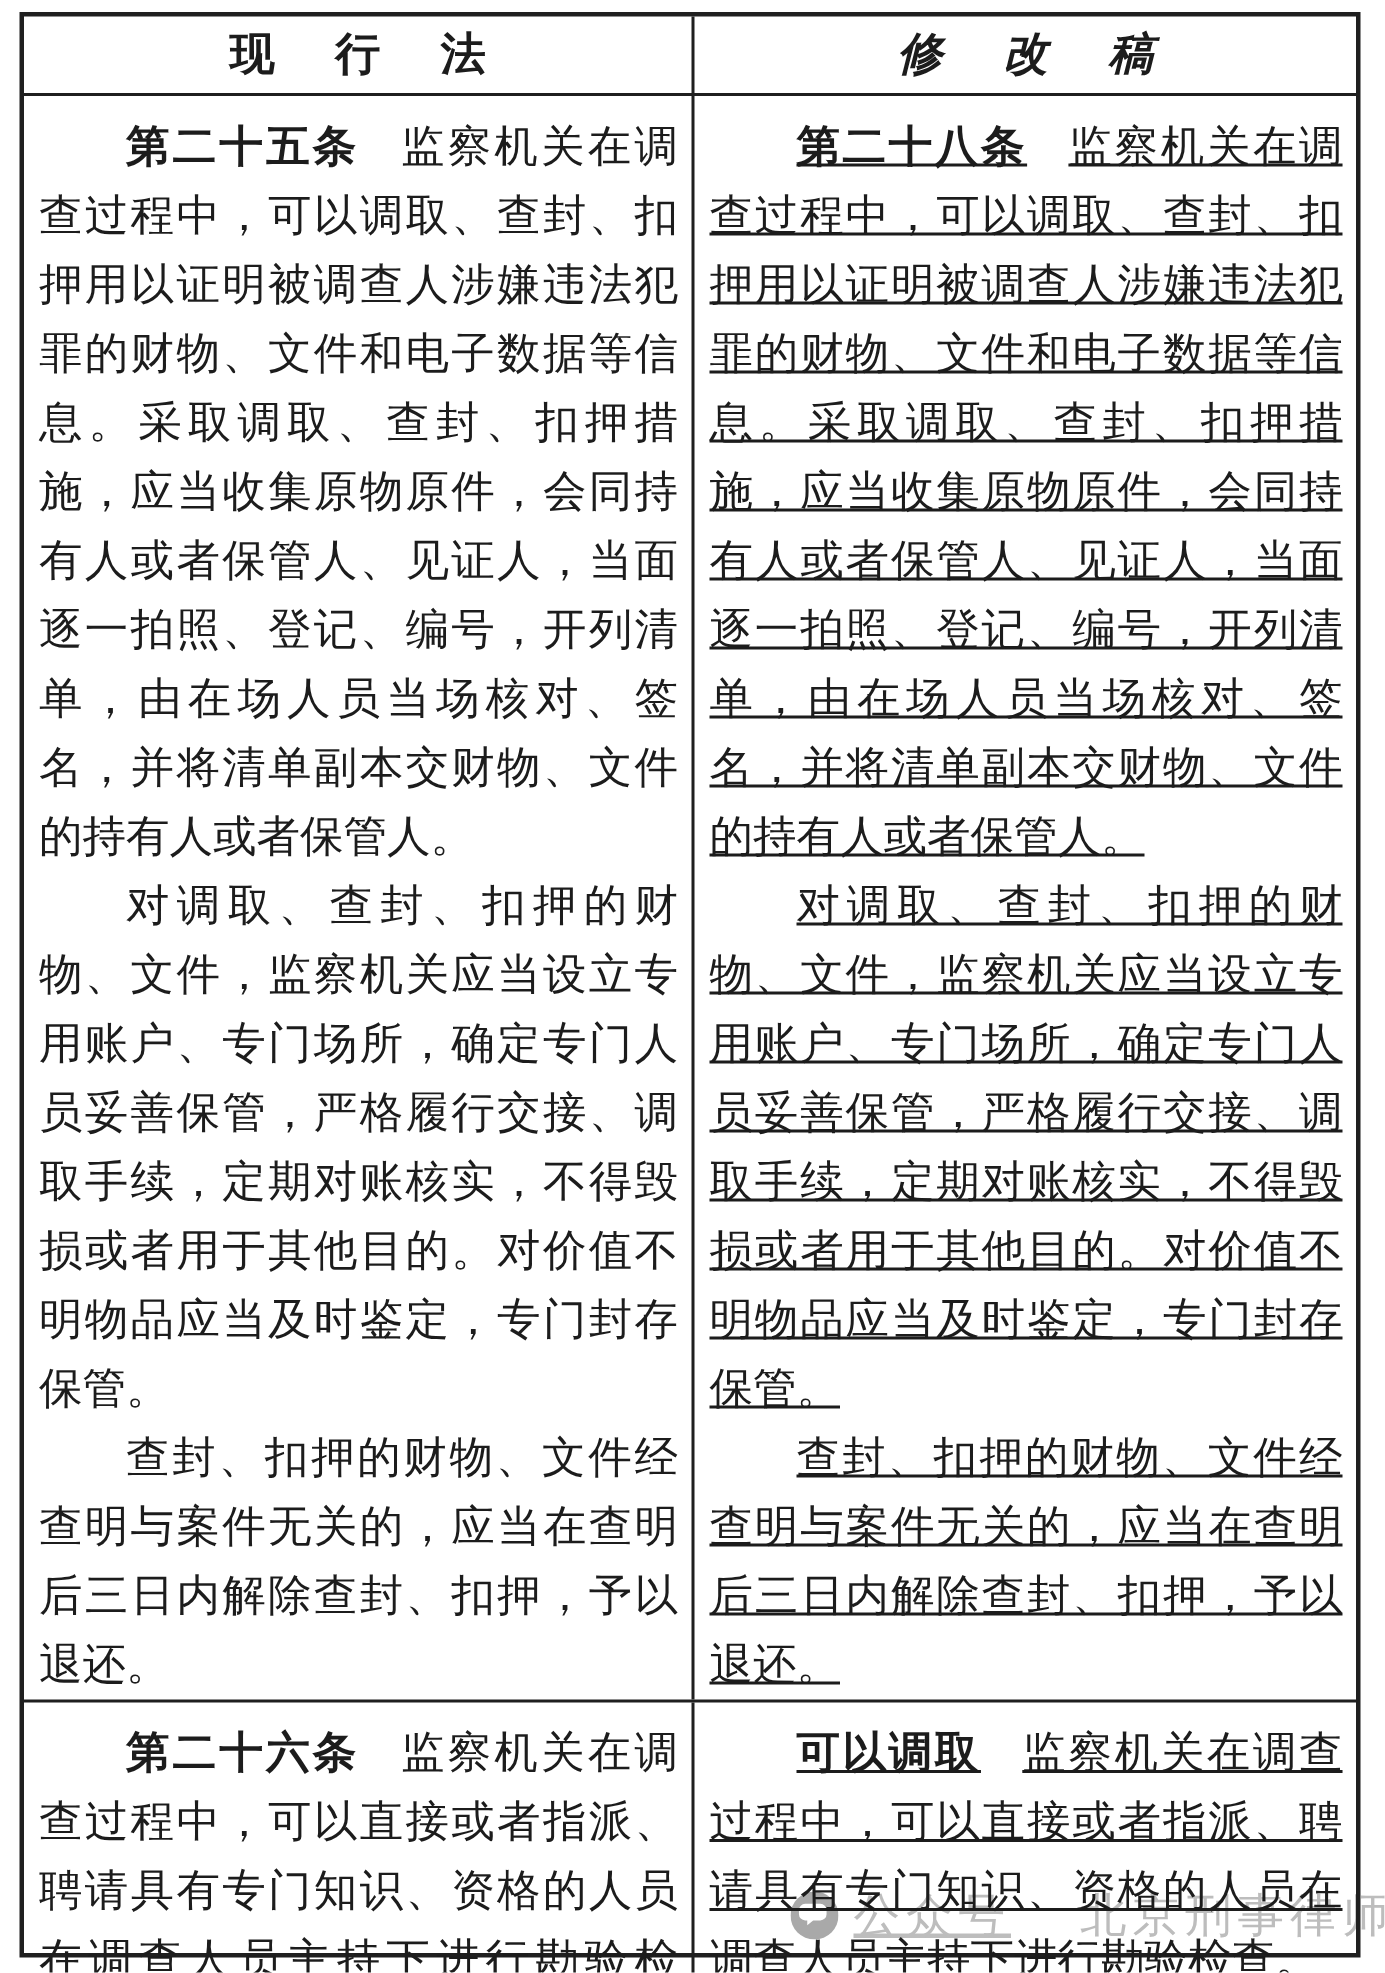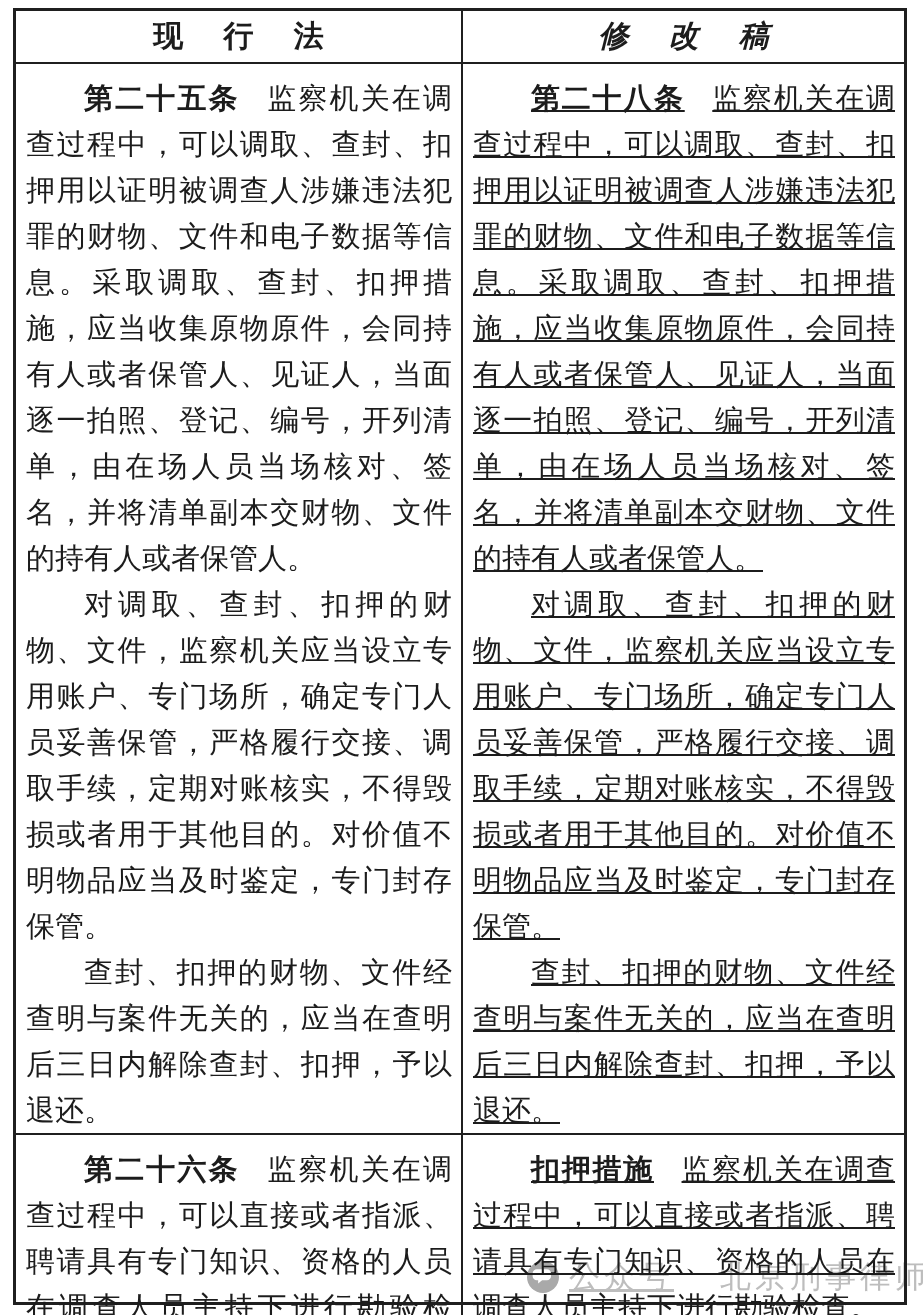--- a/index.html
+++ b/index.html
@@ -109,17 +109,17 @@
       <p>对调取、查封、扣押的财物、文件，监察机关应当设立专用账户、专门场所，确定专门人员妥善保管，严格履行交接、调取手续，定期对账核实，不得毁损或者用于其他目的。对价值不明物品应当及时鉴定，专门封存保管。</p>
       <p>查封、扣押的财物、文件经查明与案件无关的，应当在查明后三日内解除查封、扣押，予以退还。</p>
     </div>
   </div>
 
   <div class="body-row row-2">
     <div class="cell left-col">
       <p><span class="article-no">第二十六条</span><span>监察机关在调查过程中，可以直接或者指派、聘请具有专门知识、资格的人员在调查人员主持下进行勘验检查。</span></p>
     </div>
     <div class="cell right-col">
-      <p><span class="article-no">扣押措施</span><span>监察机关在调查过程中，可以直接或者指派、聘请具有专门知识、资格的人员在调查人员主持下进行勘验检查。</span></p>
+      <p><span class="article-no">可以调取</span><span>监察机关在调查过程中，可以直接或者指派、聘请具有专门知识、资格的人员在调查人员主持下进行勘验检查。</span></p>
     </div>
   </div>
 
 </div>
 
 </body></html>

